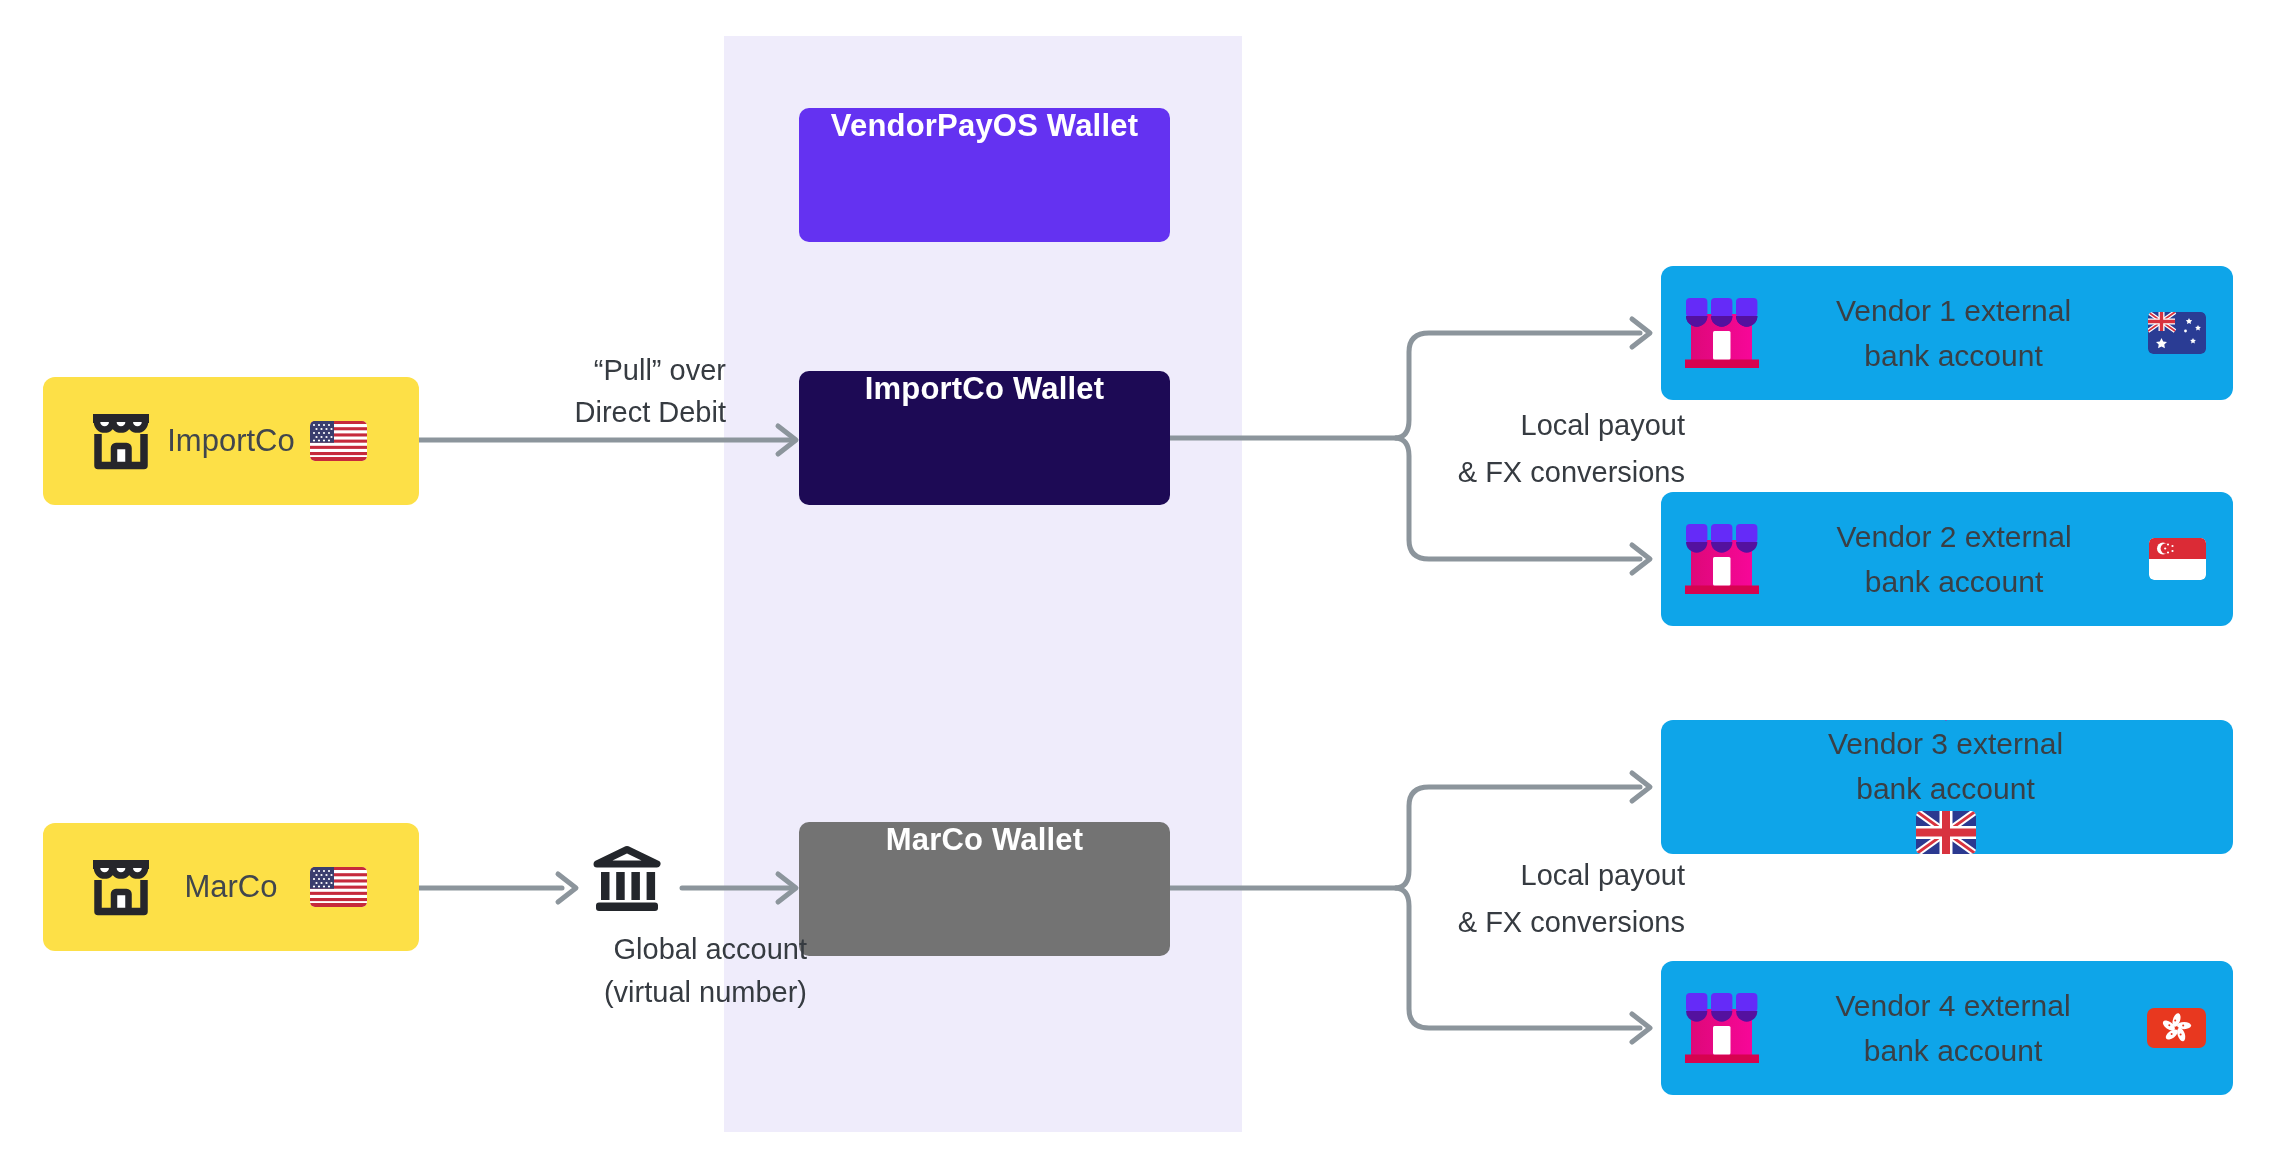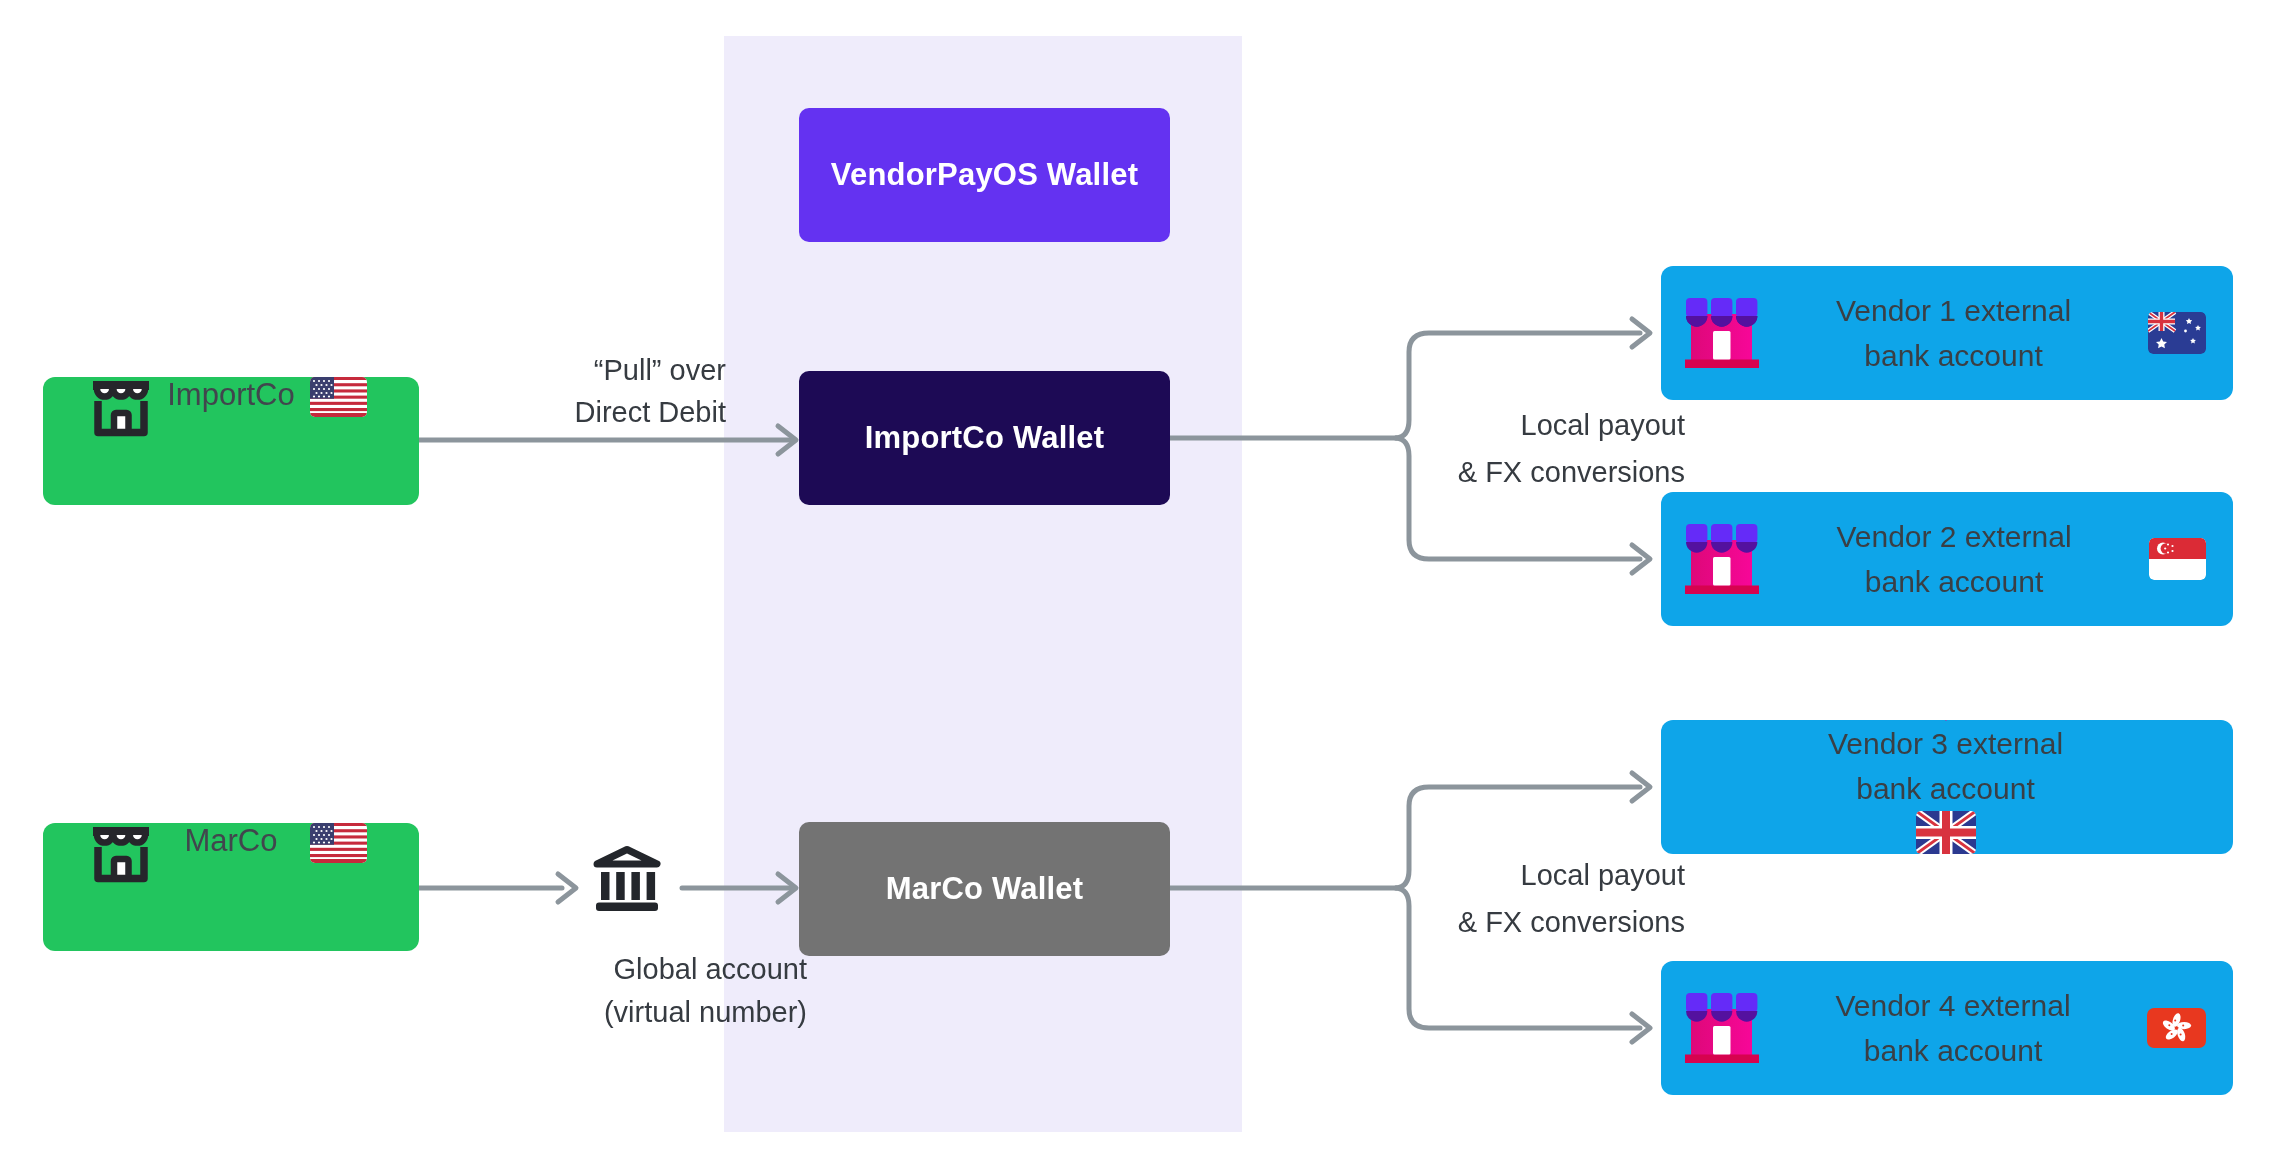--- a/index.html
+++ b/index.html
@@ -6,48 +6,48 @@
   #stage{
     position:relative;width:2288px;height:1158px;background:#ffffff;overflow:hidden;
     font-family:"Liberation Sans","DejaVu Sans",sans-serif;
   }
   .abs{position:absolute;}
   
   #platform-column{left:724px;top:36px;width:518px;height:1096px;background:#EFECFB;}
   
   .wallet{
     left:799px;width:371px;height:134px;border-radius:10px;
-    display:flex;align-items:center;justify-content:center;
+    display:flex;align-items:flex-start;justify-content:center;
     color:#ffffff;font-size:31px;font-weight:600;letter-spacing:.2px;
   }
   #wallet-platform{top:108px;background:#6432F1;}
   #wallet-importco{top:371px;background:#1D0A55;}
   #wallet-marco{top:822px;background:#737373;}
   
   .company-card{
-    left:43px;width:376px;height:128px;background:#22c55e;border-radius:12px;
-    display:flex;padding:0 52px 0 47px;box-sizing:border-box;
+    left:43px;width:376px;height:128px;background:#fde047;border-radius:12px;
+    display:flex;align-items:center;padding:0 52px 0 47px;box-sizing:border-box;
   }
   #company-importco{top:377px;}
   #company-marco{top:823px;}
   .company-name{flex:1;text-align:center;font-size:31px;font-weight:500;color:#41464D;}
   
   .vendor-card{
     left:1661px;width:572px;height:134px;background:#0ea5e9;border-radius:12px;
     display:flex;align-items:center;padding:0 27px 0 24px;box-sizing:border-box;
   }
   #vendor-1{top:266px;}
   #vendor-2{top:492px;}
   #vendor-3{top:720px;flex-direction:column;}
   #vendor-4{top:961px;}
   .vendor-text{flex:1;text-align:center;font-size:30px;line-height:45px;font-weight:500;color:#3A3F45;}
   
   .flow-label{text-align:right;font-size:29px;line-height:43px;color:#363B41;}
   #label-pull{left:466px;top:349px;width:260px;line-height:42px;}
-  #label-global{left:447px;top:928px;width:360px;margin-top:20px;}
+  #label-global{left:447px;top:928px;width:360px;}
   #label-payout-1{left:1385px;top:402px;width:300px;line-height:47px;}
   #label-payout-2{left:1385px;top:852px;width:300px;line-height:47px;}
   
   .flag{border-radius:5px;flex:0 0 auto;}
   svg{display:block;}
   #bank-icon{left:588px;top:845px;}
   #arrows{left:0;top:0;}
 </style>
 </head>
 <body>

